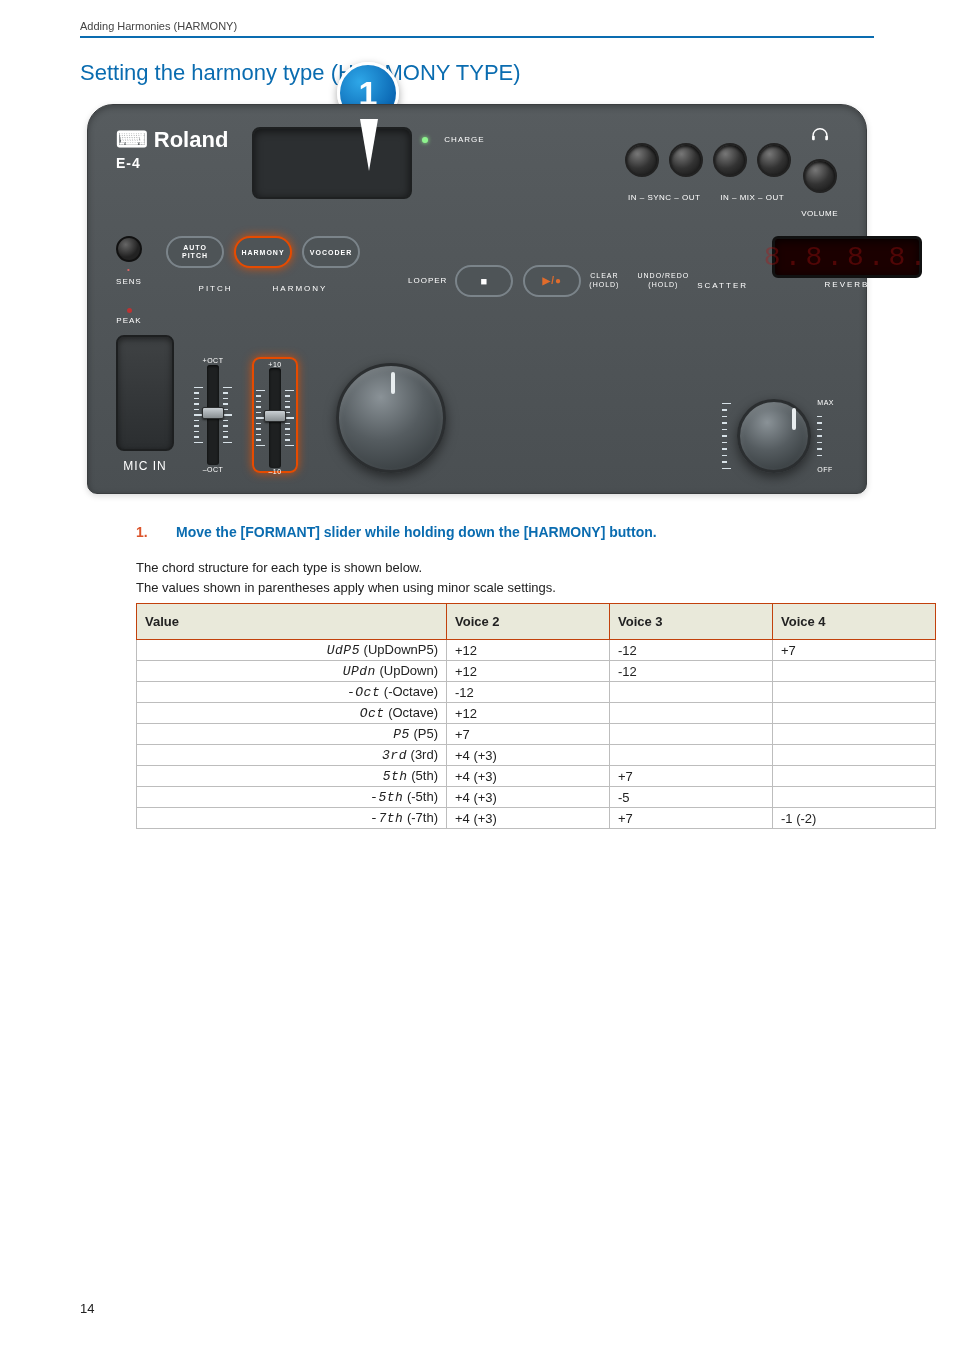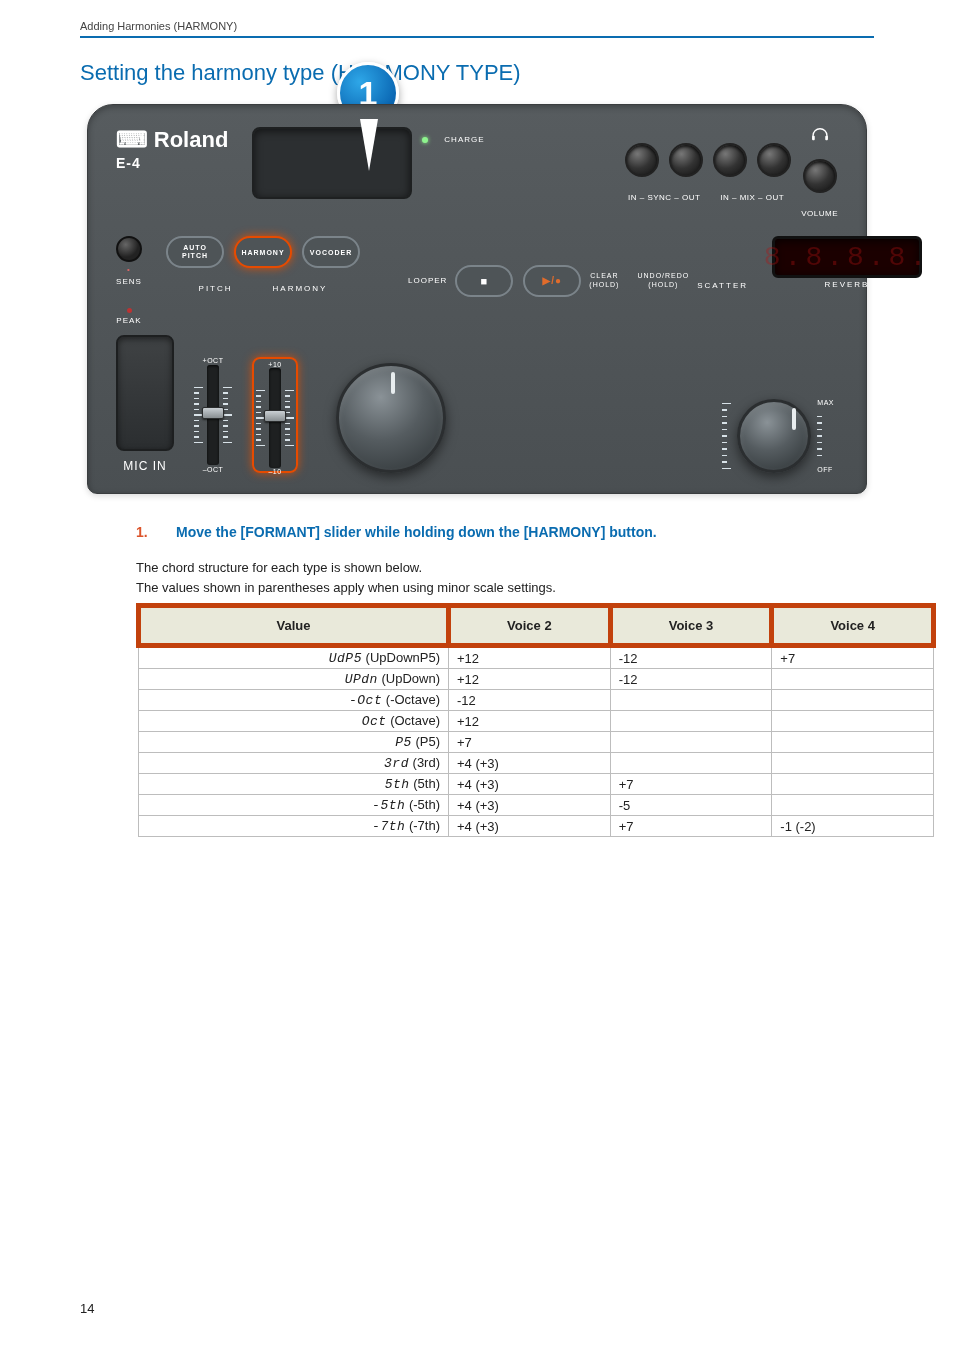--- a/index.html
+++ b/index.html
@@ -208,23 +208,23 @@
   
   .tbl-wrap { margin: 6px 0 0 56px; }
   table.values {
     border-collapse: collapse;
     width: 800px;
     font-size: 13px;
   }
   table.values th {
     background:#e9e9da;
     font-weight:700;
-    text-align:center;
+    text-align:left;
     padding:10px 8px;
-    border:5px solid #c2410c;
+    border:1px solid #c2410c;
   }
   table.values td {
     border:1px solid #bdbdbd;
     padding:2px 8px;
   }
   table.values td.val-col { text-align:right; width:310px; padding-right:8px;}
   .seg { font-family: "Courier New", monospace; font-style: italic; letter-spacing: .5px; }
   .page-num {
     position:absolute; left:80px; bottom:34px; font-size:13px; color:#222;
   }

